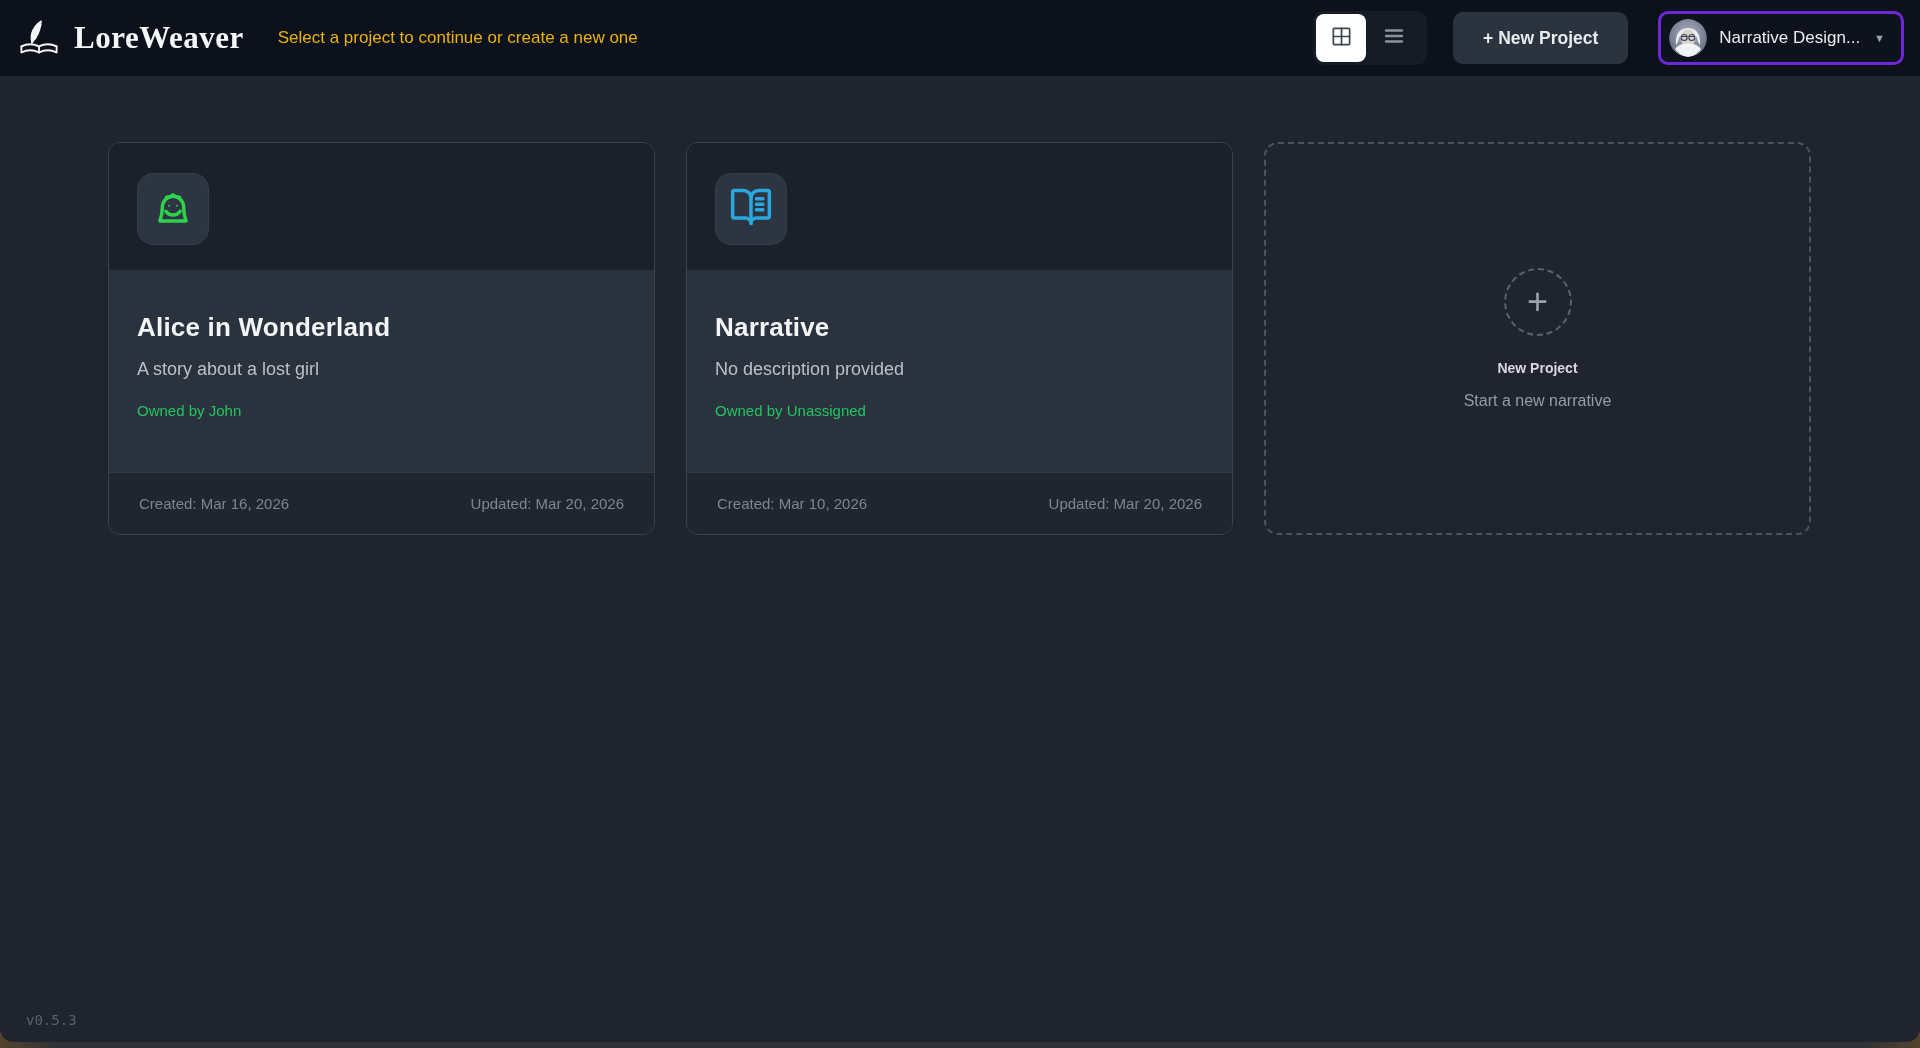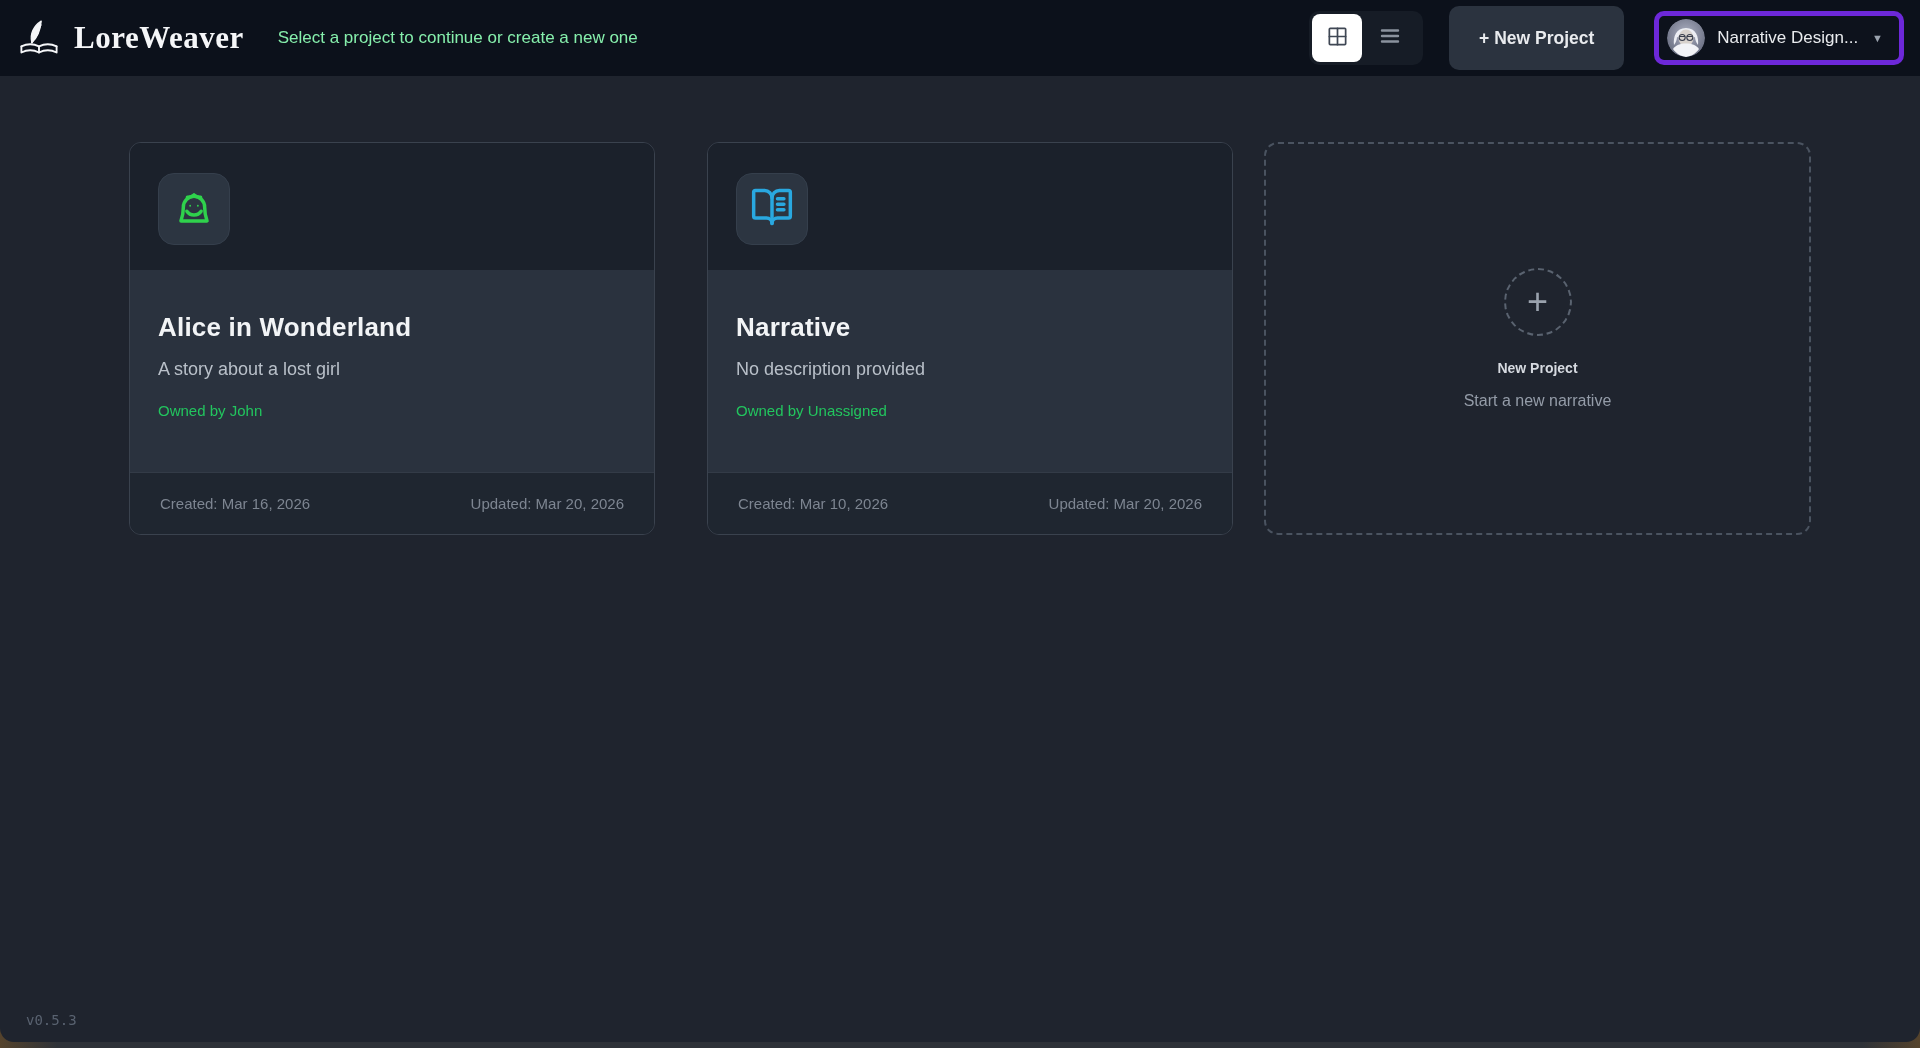--- a/index.html
+++ b/index.html
@@ -7,43 +7,43 @@
   body {
     font-family:"Liberation Sans", sans-serif;
     background:linear-gradient(90deg,#55432c 0%,#2e3238 3%,#2e3238 97%,#55432c 100%);
   }
   .window { height:1042px; display:flex; flex-direction:column; border-radius:0 0 14px 14px; overflow:hidden; }
 
   
   .topbar { height:76px; background:#0c111b; display:flex; align-items:center; padding:0 16px; flex:none; }
   .brand { display:flex; align-items:center; gap:12px; }
   .brand-title { font-family:"Liberation Serif", serif; font-size:31px; font-weight:600; color:#f5f6f8; letter-spacing:.5px; }
-  .subtitle { margin-left:34px; font-size:17px; color:#86efac; }
+  .subtitle { margin-left:34px; font-size:17px; color:#eab308; }
 
   .topbar-right { margin-left:auto; display:flex; align-items:center; }
 
   .view-toggle { width:114px; height:54px; background:#161c26; border-radius:10px; display:flex; align-items:center; padding:3px; }
   .toggle-btn { width:50px; height:48px; border-radius:8px; display:flex; align-items:center; justify-content:center; cursor:pointer; }
   .toggle-btn.active { background:#ffffff; }
   .toggle-btn.inactive { width:56px; background:transparent; }
 
-  .new-project-btn { margin-left:26px; height:64px; padding:0 30px; background:#2b333f; border:none; border-radius:10px;
+  .new-project-btn { margin-left:26px; height:52px; padding:0 30px; background:#2b333f; border:none; border-radius:10px;
     color:#e9ebee; font-size:17.5px; font-weight:700; font-family:"Liberation Sans", sans-serif; cursor:pointer; }
 
   .user-chip { margin-left:30px; height:54px; display:flex; align-items:center; gap:12px; padding:0 16px 0 8px;
-    background:#0d121c; border:5px solid #6d28d9; border-radius:10px; cursor:pointer; }
+    background:#0d121c; border:3px solid #6d28d9; border-radius:10px; cursor:pointer; }
   .avatar { width:38px; height:38px; border-radius:50%; overflow:hidden; flex:none; }
   .user-name { font-size:17px; color:#e9ebee; }
   .user-caret { font-size:11px; color:#9aa2ad; margin-left:2px; }
 
   
   .content { flex:1; background:#1f242e; position:relative; }
   .cards { display:grid; grid-template-columns:repeat(3, 547px); gap:31px; margin:66px 0 0 108px; }
 
-  .card { height:393px; border:1px solid #3a424e; border-radius:12px; overflow:hidden; display:flex; flex-direction:column; cursor:pointer;margin-left:21px; }
+  .card { height:393px; border:1px solid #3a424e; border-radius:12px; overflow:hidden; display:flex; flex-direction:column; cursor:pointer; }
   .card-header { height:127px; background:#1b212b; padding:30px 28px 0; }
   .icon-tile { width:72px; height:72px; background:#2c3541; border:1px solid #353f4c; border-radius:16px;
     display:flex; align-items:center; justify-content:center; }
   .card-body { flex:1; background:#2a323e; padding:42px 28px 0; }
   .card-title { font-size:26px; font-weight:700; color:#f2f4f6; letter-spacing:.2px; }
   .card-desc { margin-top:16px; font-size:18px; color:#b9c0c9; }
   .card-owner { margin-top:22px; font-size:15px; color:#22c55e; }
   .card-footer { height:62px; flex:none; background:#1f2630; border-top:1px solid #333b47;
     display:flex; align-items:center; justify-content:space-between; padding:0 30px; }
   .card-date { font-size:15px; color:#7d8591; }

